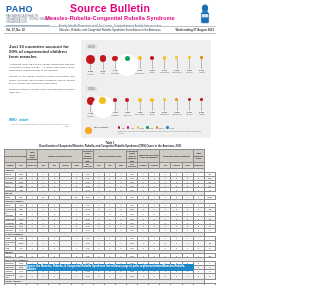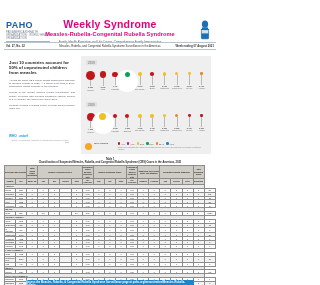--- a/index.html
+++ b/index.html
@@ -4,21 +4,21 @@
 <style>
   html,body{margin:0;padding:0;}
   body{
     width:220px;height:285px;overflow:hidden;background:#ffffff;
     font-family:"Liberation Sans", sans-serif;color:#231f20;
     -webkit-font-smoothing:antialiased;
   }
   .page{position:relative;width:220px;height:285px;background:#fff;}
 
   
-  .header{position:relative;height:32px;padding:2px 4px 0 4px;box-sizing:border-box;margin-top:16px;}
+  .header{position:relative;height:32px;padding:2px 4px 0 4px;box-sizing:border-box;}
   .logo-block{position:absolute;left:6px;top:5px;width:48px;}
   .logo-word{font-size:9px;font-weight:bold;letter-spacing:.4px;color:#1a5fa8;line-height:9px;}
   .logo-sub{margin-top:1px;font-size:2.6px;line-height:3px;color:#6d7a86;letter-spacing:.1px;}
   .logo-rule{margin-top:1px;height:1px;background:#9fb6cc;width:44px;}
 
   .title-block{position:absolute;left:0;right:0;top:3px;text-align:center;}
   .main-title{font-size:10.5px;font-weight:bold;color:#e6007e;line-height:11px;letter-spacing:.2px;}
   .sub-title{font-size:5.6px;font-weight:bold;color:#e6007e;line-height:7px;margin-top:1px;letter-spacing:.1px;}
   .dept-line{font-size:2.9px;color:#4d5b66;line-height:4px;margin-top:1.5px;}
 
@@ -90,21 +90,21 @@
 
   <div class="header">
 
     <div class="logo-block">
       <div class="logo-word">PAHO</div>
       <div class="logo-sub">PAN AMERICAN HEALTH ORGANIZATION  ·  WORLD HEALTH ORGANIZATION</div>
       <div class="logo-rule"></div>
     </div>
 
     <div class="title-block">
-      <div class="main-title">Weekly Syndrome</div>
+      <div class="main-title">Source Bulletin</div>
       <div class="sub-title">Measles-Rubella-Congenital Rubella Syndrome</div>
       <div class="dept-line">Family, Health Promotion and Life Course, Comprehensive Family Immunization</div>
     </div>
 
     <svg class="hdr-icon" viewBox="0 0 16 20">
       <ellipse cx="8" cy="4.2" rx="3.1" ry="3.6" fill="#1b6fb5"></ellipse>
       <path d="M4.9 7.4h6.2v2.0H4.9z" fill="#1b6fb5"></path>
       <rect x="4.4" y="9.6" width="7.2" height="9.2" rx="1" fill="#cfe3f2" stroke="#1b6fb5" stroke-width="0.7"></rect>
       <rect x="4.4" y="13.4" width="7.2" height="5.4" fill="#1b6fb5"></rect>
       <rect x="3.8" y="9.0" width="8.4" height="1.1" rx=".4" fill="#1b6fb5"></rect>

